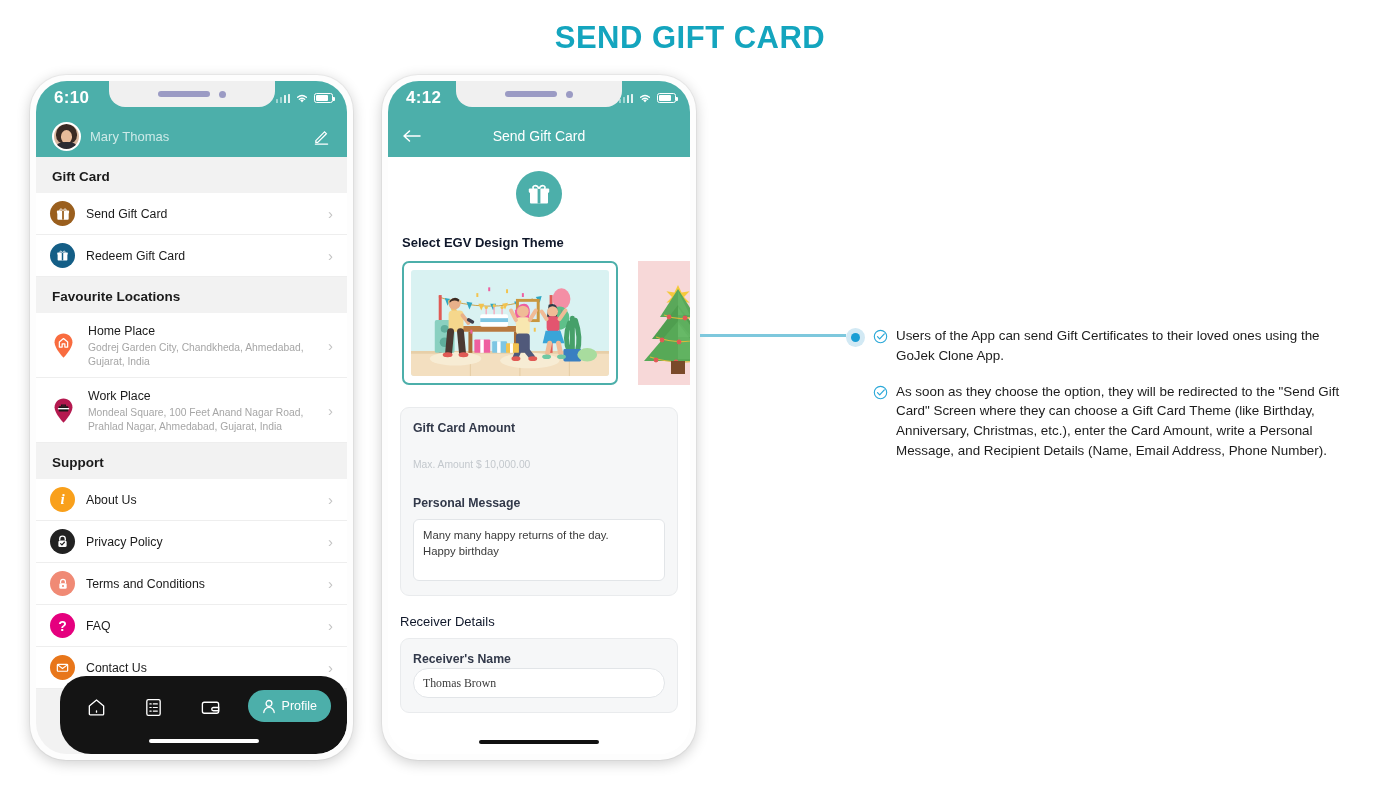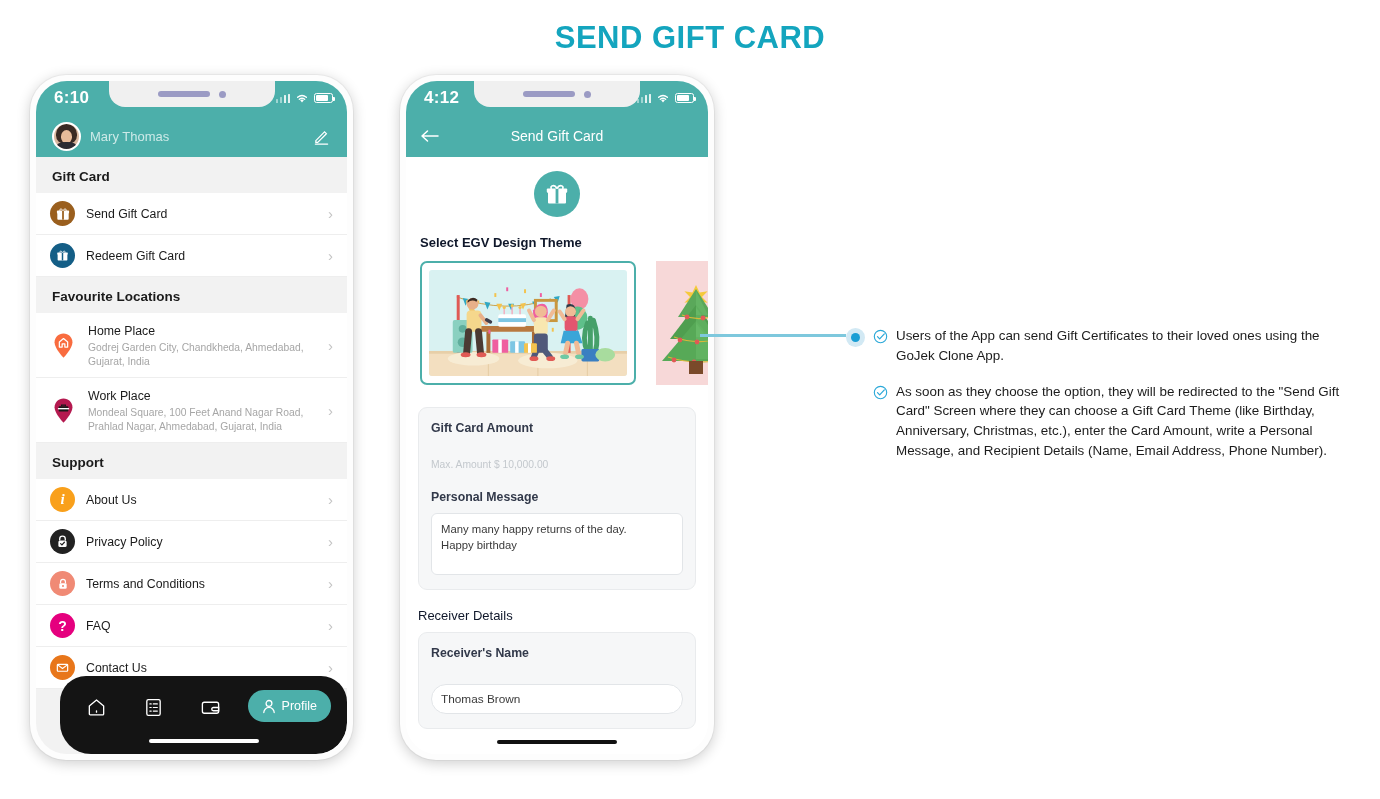--- a/index.html
+++ b/index.html
@@ -25,21 +25,21 @@
     background: #fdfdfd;
     border-radius: 36px;
     box-shadow: 0 3px 14px rgba(0,0,0,.20), 0 0 0 1px rgba(0,0,0,.04);
     padding: 6px;
   }
   .phone-screen {
     position: relative; width: 100%; height: 100%;
     border-radius: 31px; overflow: hidden; background: #fff;
   }
   #phone-left  { left: 30px; top: 75px; width: 323px; height: 685px; }
-  #phone-right { left: 400px; top: 75px; width: 314px; height: 685px; }
+  #phone-right { left: 382px; top: 75px; width: 314px; height: 685px; }
 
   .notch {
     position: absolute; top: 0; left: 50%; transform: translateX(-50%);
     width: 166px; height: 26px;
     background: #f0f0f0;
     border-bottom-left-radius: 16px; border-bottom-right-radius: 16px;
     z-index: 9; display: flex; align-items: center; justify-content: center; gap: 9px;
   }
   .notch .speaker { width: 52px; height: 6px; border-radius: 3px; background: #9b9bc4; }
   .notch .cam { width: 7px; height: 7px; border-radius: 50%; background: #9b9bc4; }
@@ -161,23 +161,23 @@
     font-size: 12px; font-weight: bold; letter-spacing: .4px;
   }
   .f-hint { font-size: 10.3px; color: #c3c8cd; margin-top: 24px; }
   .msg-box {
     margin-top: 9px; height: 62px; background: #fff;
     border: 1px solid #e2e5e8; border-radius: 6px; padding: 7px 9px;
     font-size: 11.3px; color: #3a3a3a; line-height: 1.45;
   }
   .p2-sec2 { font-size: 13px; font-weight: normal; color: #0f172a; padding: 18px 12px 0; }
   .name-input {
-    margin-top: 24px; height: 30px; background: #fff; border: 1px solid #e2e5e8;
+    margin-top: 2px; height: 30px; background: #fff; border: 1px solid #e2e5e8;
     border-radius: 15px; display: flex; align-items: center; padding: 0 9px;
-    font-size: 11.8px; color: #3a3a3a;
+    font-size: 11.8px; color: #3a3a3a; font-family: Liberation Serif, serif;
   }
   .p2-home-ind {
     position: absolute; bottom: 10px; left: 50%; transform: translateX(-50%);
     width: 120px; height: 4.5px; border-radius: 2.5px; background: #111;
   }
 
   
   .connector { position: absolute; left: 700px; top: 334px; width: 146px; height: 3px; background: #7ec8dd; }
   .conn-dot {
     position: absolute; left: 846px; top: 328px; width: 19px; height: 19px;
@@ -560,21 +560,21 @@
                   </g>
                 <rect x="33" y="100" width="14" height="13" fill="#7a4a2a"></rect>
               </svg>
             </div>
           </div>
         </div>
 
         <div class="form-card">
           <div class="f-label">Gift Card Amount</div>
           <div class="f-hint">Max. Amount $ 10,000.00</div>
-          <div class="f-label" style="margin-top:20px">Personal Message</div>
+          <div class="f-label" style="margin-top:26px">Personal Message</div>
           <div class="msg-box" style="white-space:pre-line">Many many happy returns of the day.
 Happy birthday</div>
         </div>
 
         <div class="p2-sec2">Receiver Details</div>
         <div class="form-card" style="margin-top:9px">
           <div class="f-label">Receiver's Name</div>
           <div class="name-input">Thomas Brown</div>
         </div>
 

